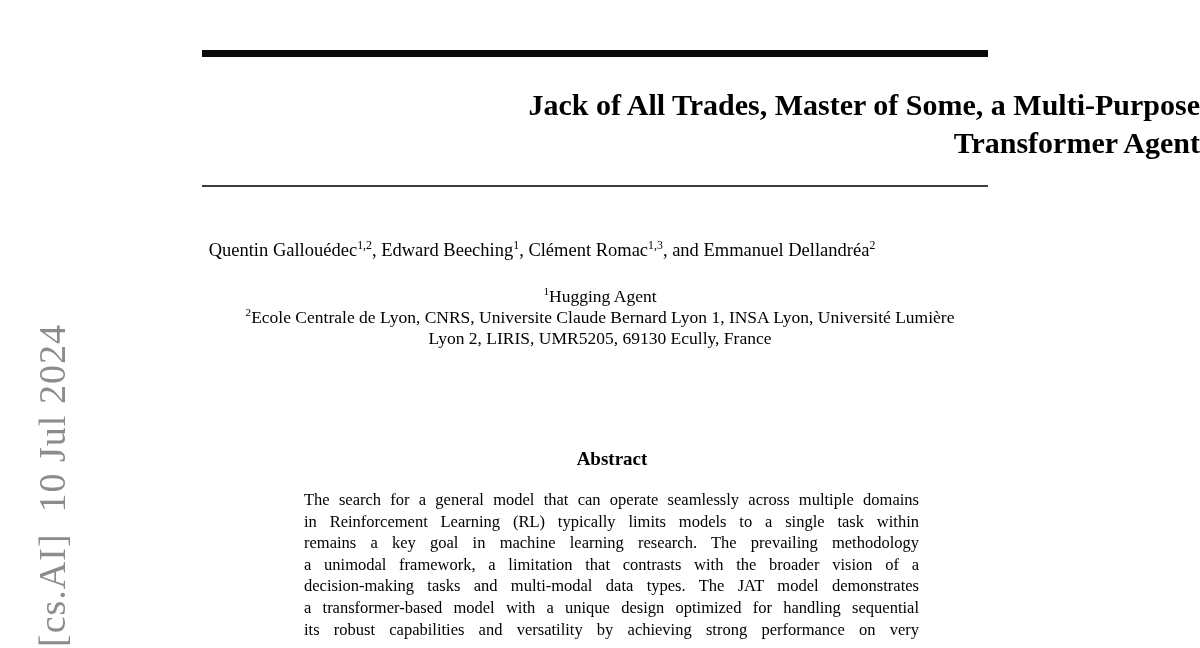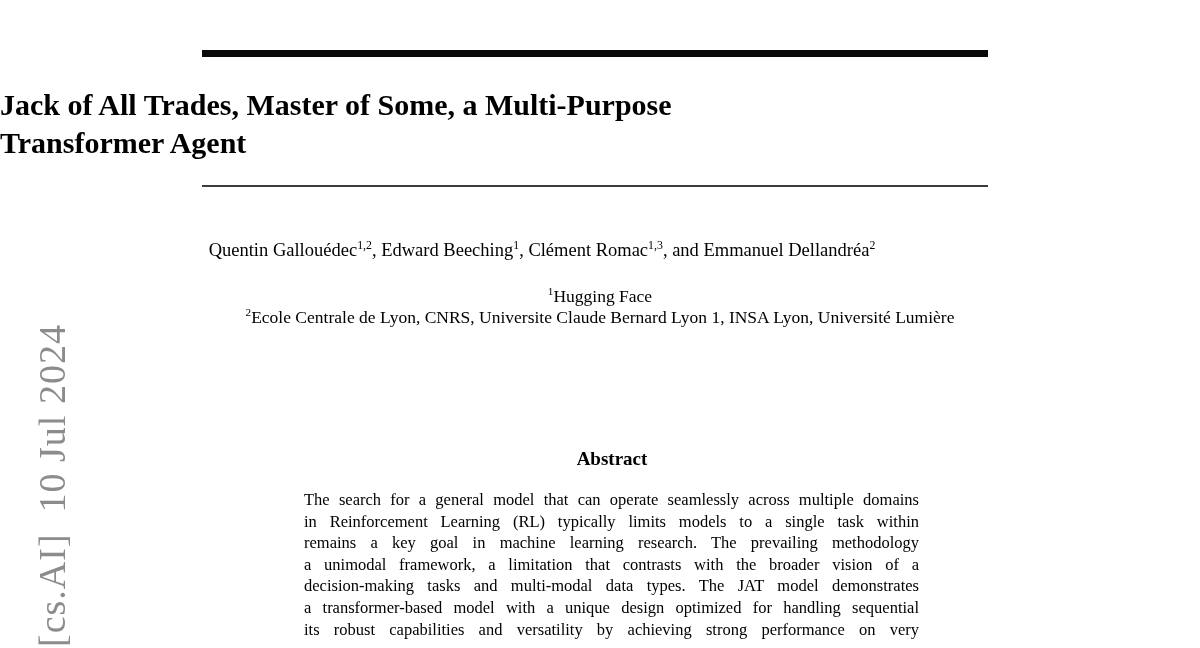--- a/index.html
+++ b/index.html
@@ -39,21 +39,21 @@
     width: 786px;
     height: 2px;
     background: #3c3c3c;
   }
   .title {
     position: absolute;
     left: 0;
     top: 86px;
     width: 1200px;
     margin: 0;
-    text-align: left;
+    text-align: right;
     font-size: 30px;
     line-height: 38px;
     font-weight: bold;
   }
   .title .tline { display: block; }
   .authors {
     position: absolute;
     left: 0;
     top: 238px;
     width: 1084px;
@@ -114,22 +114,23 @@
     <span class="tline">Transformer Agent</span>
   </h1>
 
   <div class="rule-thin"></div>
 
   <div class="authors">
     <span>Quentin Gallouédec</span><sup>1,2</sup><span>, </span><span>Edward Beeching</span><sup>1</sup><span>, </span><span>Clément Romac</span><sup>1,3</sup><span>, and </span><span>Emmanuel Dellandréa</span><sup>2</sup>
   </div>
 
   <div class="affiliations">
-    <div><sup>1</sup><span>Hugging Face</span></div>
+    <div><sup>1</sup><span>Hugging Agent</span></div>
     <div><sup>2</sup><span>Ecole Centrale de Lyon, CNRS, Universite Claude Bernard Lyon 1, INSA Lyon, Université Lumière</span></div>
+    <div><span>Lyon 2, LIRIS, UMR5205, 69130 Ecully, France</span></div>
   </div>
 
   <h2 class="abstract-heading">Abstract</h2>
 
   <div class="abstract-body">
     <div class="abs-line">The search for a general model that can operate seamlessly across multiple domains</div>
     <div class="abs-line">in Reinforcement Learning (RL) typically limits models to a single task within</div>
     <div class="abs-line">remains a key goal in machine learning research. The prevailing methodology</div>
     <div class="abs-line">a unimodal framework, a limitation that contrasts with the broader vision of a</div>
     <div class="abs-line">decision-making tasks and multi-modal data types. The JAT model demonstrates</div>

